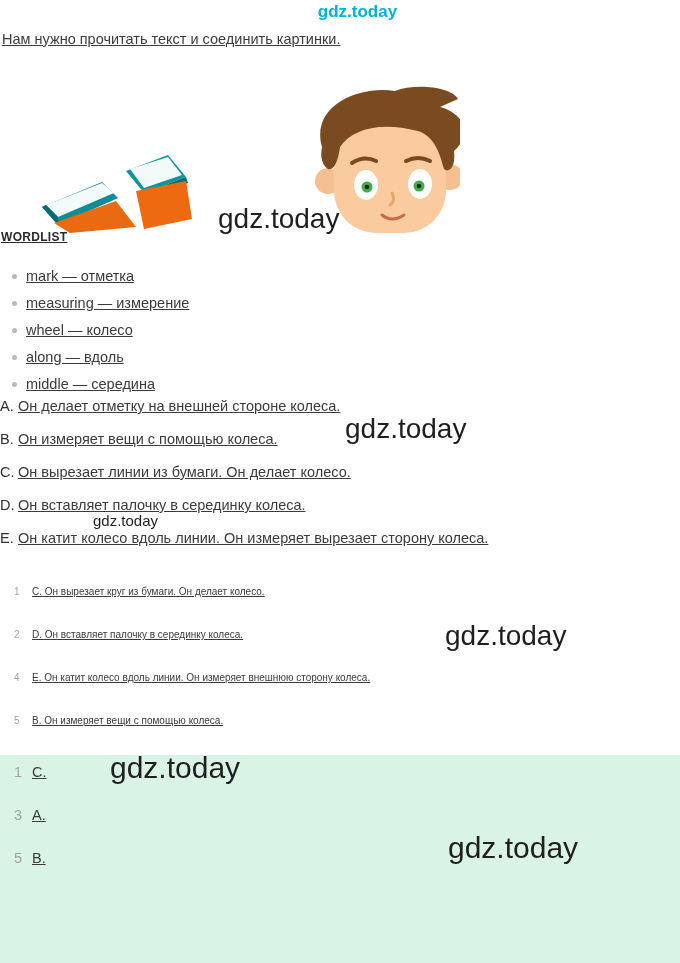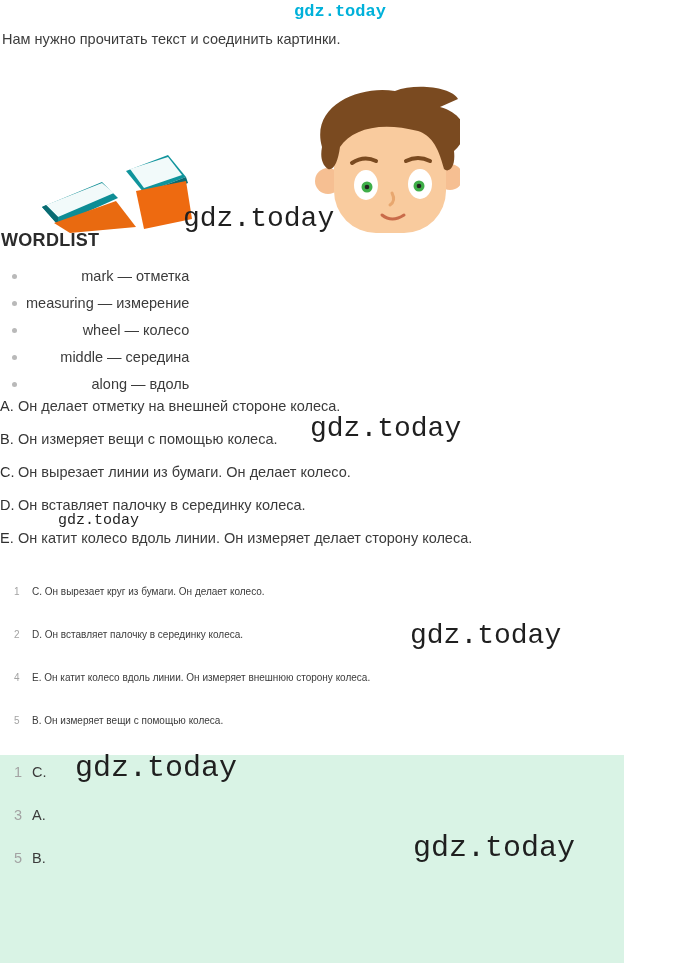--- a/index.html
+++ b/index.html
@@ -4,54 +4,54 @@
 <style>
   * { margin:0; padding:0; box-sizing:border-box; }
   html,body { width:680px; height:963px; }
   body {
     position:relative;
     background:#ffffff;
     font-family:"Liberation Sans", sans-serif;
     color:#3b3b3b;
     overflow:hidden;
   }
-  .abs { position:absolute; }
+  .abs { position:absolute;text-decoration:underline; }
 
   
-  .wm { position:absolute; white-space:nowrap; color:#1f1f1f; font-family:Liberation Mono, monospace; }
+  .wm { position:absolute; white-space:nowrap; color:#1f1f1f; font-family:Liberation Sans, sans-serif;padding-left:35px; }
   .wm-top { top:2px; left:0; right:0; text-align:center; font-size:17px; color:#00b1da; font-weight:700; }
   .wm-books { top:203px; left:183px; font-size:28px; }
   .wm-mid   { top:413px; left:310px; font-size:28px; }
   .wm-small { top:512px; left:58px;  font-size:15px; }
   .wm-ans   { top:620px; left:410px; font-size:28px; }
   .wm-g1    { top:751px; left:75px;  font-size:30px; }
   .wm-g2    { top:831px; left:413px; font-size:30px; }
 
   .intro { top:31px; left:2px; font-size:14.5px; color:#3c3c3c; }
 
   .illustration { top:85px; left:40px; width:420px; height:148px; }
 
-  .wordlist-title { top:230px; left:1px; font-size:18px; font-weight:700; color:#2b2b2b; letter-spacing:.3px; }
+  .wordlist-title { top:230px; left:1px; font-size:12px; font-weight:700; color:#2b2b2b; letter-spacing:.3px; }
 
-  .wordlist { top:263px; left:0; list-style:none; font-size:14.5px;text-align:right; }
+  .wordlist { top:263px; left:0; list-style:none; font-size:14.5px; }
   .wordlist li { line-height:27px; padding-left:26px; position:relative; }
   .wordlist li::before {
     content:""; position:absolute; left:12px; top:11px;
     width:5px; height:5px; border-radius:50%; background:#b9b9b9;
   }
 
   .sentences { top:390px; left:0; font-size:14.5px; }
   .sentence { line-height:33px; }
   .sentence .letter { display:inline-block; width:18px; color:#2f2f2f; }
 
   .answers { top:570px; left:0; font-size:10px; }
   .answer-row { line-height:43px; }
   .num { display:inline-block; width:18px; margin-left:14px; color:#a3a3a3; }
 
-  .key-section { top:755px; left:0; width:624px; height:208px; background:#d9f3e5; }
+  .key-section { top:755px; left:0; width:680px; height:208px; background:#d9f3e5; }
   .keys { margin-top:-4px; font-size:14.5px; }
   .key-row { line-height:43px; }
 </style>
 </head>
 <body>
 
 <div class="wm wm-top">gdz.today</div>
 
 <p class="abs intro">Нам нужно прочитать текст и соединить картинки.</p>
 
@@ -94,39 +94,39 @@
 </div>
 
 <div class="wm wm-books">gdz.today</div>
 
 <h2 class="abs wordlist-title">WORDLIST</h2>
 
 <ul class="abs wordlist">
   <li>mark — отметка</li>
   <li>measuring — измерение</li>
   <li>wheel — колесо</li>
+  <li>along — вдоль</li>
   <li>middle — середина</li>
-  <li>along — вдоль</li>
 </ul>
 
 <div class="abs sentences">
   <div class="sentence">
     <span class="letter">A.</span><span>Он делает отметку на внешней стороне колеса.</span>
   </div>
   <div class="sentence">
     <span class="letter">B.</span><span>Он измеряет вещи с помощью колеса.</span>
   </div>
   <div class="sentence">
     <span class="letter">C.</span><span>Он вырезает линии из бумаги. Он делает колесо.</span>
   </div>
   <div class="sentence">
     <span class="letter">D.</span><span>Он вставляет палочку в серединку колеса.</span>
   </div>
   <div class="sentence">
-    <span class="letter">E.</span><span>Он катит колесо вдоль линии. Он измеряет делает сторону колеса.</span>
+    <span class="letter">E.</span><span>Он катит колесо вдоль линии. Он измеряет вырезает сторону колеса.</span>
   </div>
 </div>
 
 <div class="wm wm-mid">gdz.today</div>
 <div class="wm wm-small">gdz.today</div>
 
 <div class="abs answers">
   <div class="answer-row">
     <span class="num">1</span><span>C. Он вырезает круг из бумаги. Он делает колесо.</span>
   </div>

